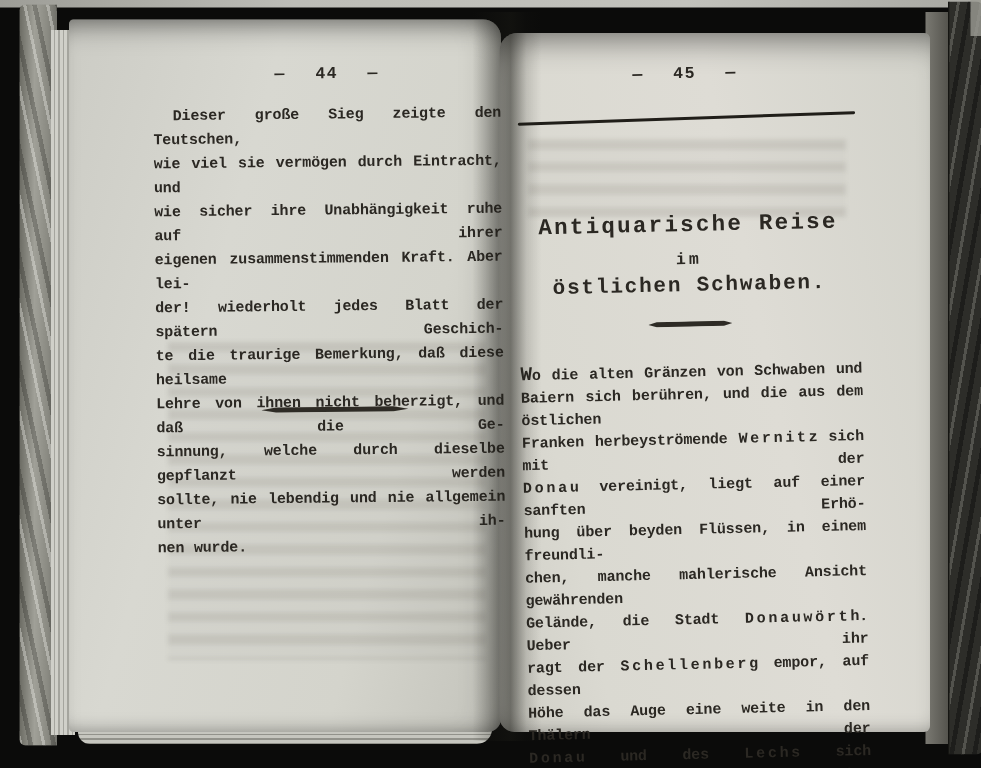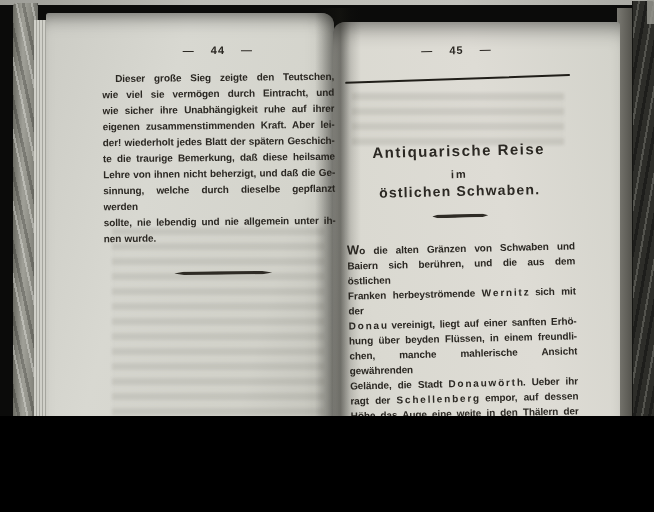--- a/index.html
+++ b/index.html
@@ -1,19 +1,19 @@
 <!DOCTYPE html>
 <html><head>
 <meta charset="utf-8">
 <style>
   html,body { margin:0; padding:0; background:#000; }
   .stage {
-    position:relative; width:654px; height:416px; overflow:hidden;
+    position:relative; width:654px; height:512px; overflow:hidden;
     background:#0b0b0a;
-    font-family:Liberation Sans, sans-serif;
+    font-family:Liberation Mono, monospace;
   }
   .top-strip {
     position:absolute; left:0; top:0; width:654px; height:5px;
     background:linear-gradient(to right,#9d9d97,#bdbdb7 30%,#c2c2bc 70%,#a8a8a2);
   }
   
   .left-cover {
     position:absolute; left:13px; top:3px; width:25px; height:494px;
     border-radius:4px 0 0 4px;
     background-color:#8e8e86;

